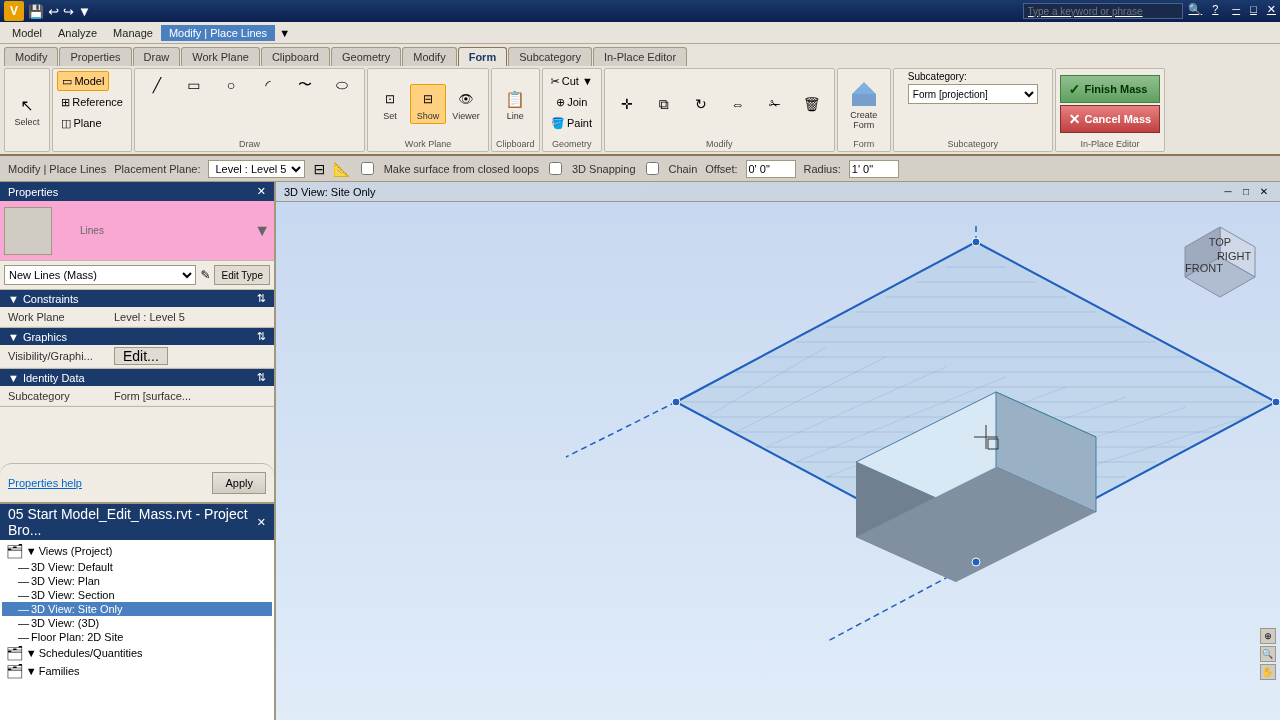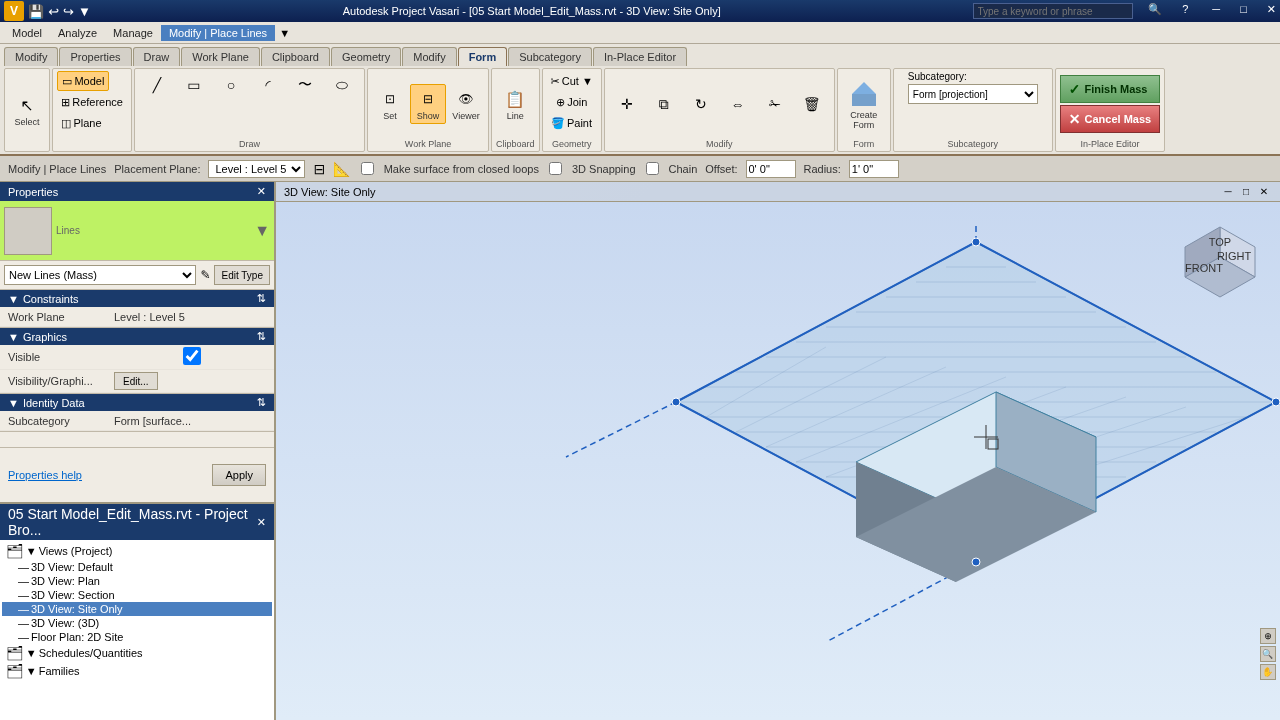--- a/index.html
+++ b/index.html
@@ -10,21 +10,21 @@
       height: 22px;
       background: linear-gradient(to bottom, #1a3a6b, #0d2050);
       display: flex;
       align-items: center;
       justify-content: space-between;
       padding: 0 4px;
       color: white;
     }
     #title-bar-left { display: flex; align-items: center; gap: 4px; }
     #title-bar-title { flex: 1; text-align: center; color: white; font-size: 11px; }
-    #title-bar-controls { display: flex; gap: 16px; }
+    #title-bar-controls { display: flex; gap: 6px; text-decoration: underline; }
 
     
     #menu-bar {
       height: 22px;
       background: #e8e4dc;
       display: flex;
       align-items: center;
       padding: 0 4px;
       border-bottom: 1px solid #b0a898;
     }
@@ -157,26 +157,27 @@
       background: #1a3a6b;
       color: white;
       padding: 3px 8px;
       display: flex;
       justify-content: space-between;
       align-items: center;
     }
     #properties-content { flex: 1; overflow: hidden; display: flex; flex-direction: column; }
     #properties-preview {
       height: 60px;
-      background: #bef264;
+      background: #f9a8d4;
       border-bottom: 1px solid #c0b8a8;
       display: flex;
       align-items: center;
       justify-content: space-between;
       padding: 4px;
+      gap: 24px;
     }
     .preview-box {
       width: 48px;
       height: 48px;
       background: #d0ccc4;
       border: 1px solid #a09880;
     }
     #type-selector {
       display: flex;
       align-items: center;
@@ -221,25 +222,26 @@
       border-bottom: 1px solid #e8e4dc;
       min-height: 20px;
     }
     .prop-label { width: 110px; color: #333; font-size: 11px; padding-left: 4px; }
     .prop-value { flex: 1; color: #333; font-size: 11px; }
     .prop-value input { width: 100%; height: 18px; border: 1px solid #a09880; background: #d8d4cc; font-size: 11px; padding: 0 2px; }
     .prop-checkbox { width: 16px; height: 16px; }
 
     
     #properties-footer {
-      padding: 16px 8px;
+      padding: 8px 8px;
       display: flex;
       justify-content: space-between;
       align-items: center;
       border-top: 1px solid #c0b8a8;
+      border-radius: 12px;
     }
     .prop-help-link { color: #0066cc; text-decoration: underline; cursor: pointer; font-size: 11px; }
     .apply-btn {
       height: 22px;
       padding: 0 12px;
       background: linear-gradient(to bottom, #e8e4dc, #d0ccc4);
       border: 1px solid #a09880;
       cursor: pointer;
       font-size: 11px;
     }
@@ -401,21 +403,20 @@
 <body>
 
 <div id="title-bar">
   <div id="title-bar-left">
     <div style="width:20px;height:20px;background:#e8a000;border-radius:2px;display:flex;align-items:center;justify-content:center;font-weight:bold;font-size:12px;color:white;">V</div>
     <div style="color:white;font-size:13px;cursor:pointer;">💾</div>
     <div style="color:white;font-size:13px;cursor:pointer;">↩</div>
     <div style="color:white;font-size:13px;cursor:pointer;">↪</div>
     <div style="color:white;font-size:13px;cursor:pointer;">▼</div>
   </div>
-  <div id="title-bar-title">Autodesk Project Vasari - [05 Start Model_Edit_Mass.rvt - 3D View: Site Only]</div>
   <div id="title-bar-controls">
     <input style="height: 16px; width: 160px; font-size: 10px; border: 1px solid rgb(74, 96, 144); background: rgb(26, 42, 74); color: white; padding: 0px 4px;" placeholder="Type a keyword or phrase">
     <div style="color:white;cursor:pointer;">🔍</div>
     <div style="color:white;cursor:pointer;margin-left:4px;">?</div>
     <div style="color:white;cursor:pointer;margin-left:8px;">─</div>
     <div style="color:white;cursor:pointer;margin-left:4px;">□</div>
     <div style="color:white;cursor:pointer;margin-left:4px;">✕</div>
   </div>
 </div>
 
@@ -677,29 +678,23 @@
 
       <div class="prop-section">
         <div class="prop-section-header">
           <div class="prop-section-header-left">
             <span>▼</span>
             <span>Graphics</span>
           </div>
           <span>⇅</span>
         </div>
         <div class="prop-row">
-          <span class="prop-label">Visible</span>
-          <span class="prop-value">
-            <input type="checkbox" class="prop-checkbox" checked="" style="">
-          </span>
-        </div>
-        <div class="prop-row">
           <span class="prop-label">Visibility/Graphi...</span>
           <span class="prop-value">
-            <button style="height:18px;font-size:10px;background:#e0dcd4;border:1px solid #a09880;cursor:pointer;padding:0 8px;">Edit...</button>
+            <button style="height:18px;font-size:14px;background:#e0dcd4;border:1px solid #a09880;cursor:pointer;padding:0 8px;">Edit...</button>
           </span>
         </div>
       </div>
 
       <div class="prop-section">
         <div class="prop-section-header">
           <div class="prop-section-header-left">
             <span>▼</span>
             <span>Identity Data</span>
           </div>

